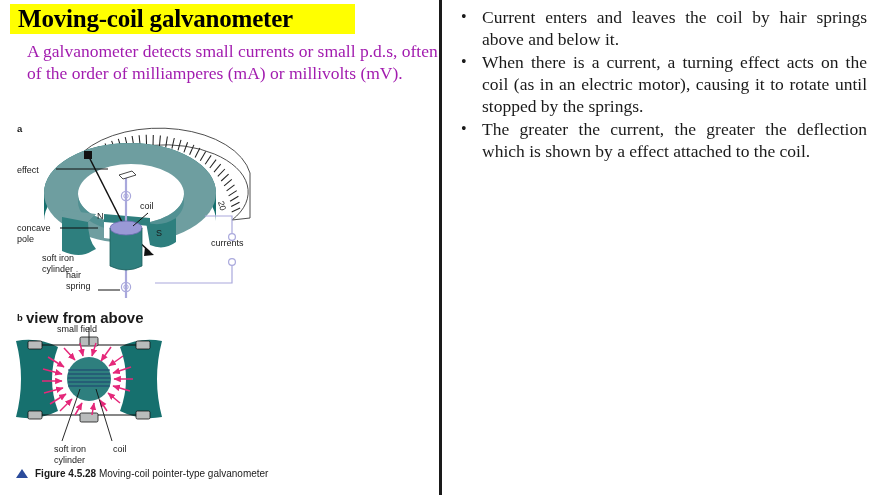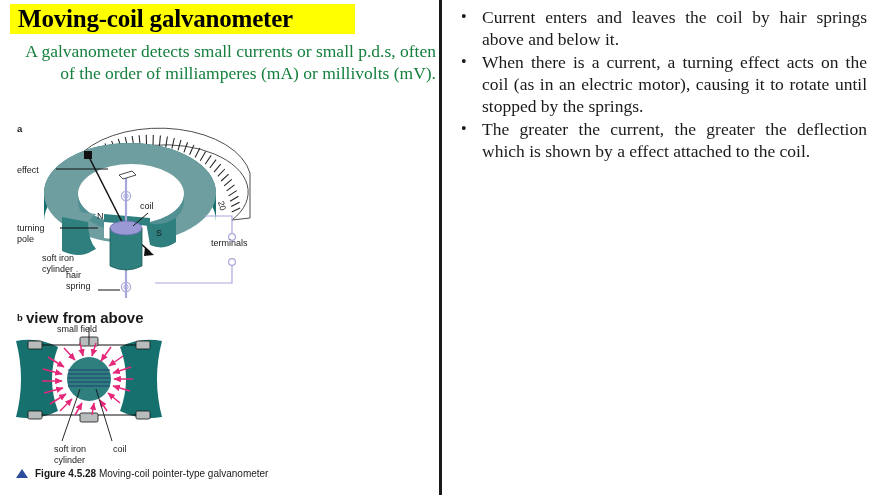--- a/index.html
+++ b/index.html
@@ -54,28 +54,27 @@
     font-family: "Liberation Serif", serif;
     font-weight: bold;
     font-size: 25px;
     line-height: 30px;
     letter-spacing: -0.2px;
     color: #000000;
     white-space: nowrap;
   }
   #intro-paragraph {
     position: absolute;
-    left: 16px;
+    left: 27px;
     top: 40px;
     width: 420px;
     font-family: "Liberation Serif", serif;
     font-size: 17.5px;
     line-height: 22px;
-    color: #15803d;
-    text-align: right;
+    color: #a21caf;
   }
 
   
   #figure-block {
     position: absolute;
     left: 0;
     top: 118px;
     width: 432px;
     height: 377px;
   }
@@ -292,28 +291,28 @@
         <g stroke="#111111" stroke-width="1" fill="none">
           <line x1="56" y1="51" x2="108" y2="51"></line>
           <line x1="60" y1="110" x2="98" y2="110"></line>
           <line x1="98" y1="172" x2="120" y2="172"></line>
           <line x1="148" y1="95" x2="133" y2="108"></line>
         </g>
       </svg>
 
       <div class="fig-label fig-label-bold" id="fig-part-a-letter">a</div>
       <div class="fig-label" id="label-pointer">effect</div>
-      <div class="fig-label" id="label-concave-pole">turning
+      <div class="fig-label" id="label-concave-pole">concave
 pole</div>
       <div class="fig-label" id="label-soft-iron-cyl-a">soft iron
 cylinder</div>
       <div class="fig-label" id="label-hair-spring">hair
 spring</div>
       <div class="fig-label" id="label-coil-a">coil</div>
-      <div class="fig-label" id="label-terminals">terminals</div>
+      <div class="fig-label" id="label-terminals">currents</div>
       <div class="fig-label" id="label-N">N</div>
       <div class="fig-label" id="label-S">S</div>
 
       <svg width="432" height="150" viewBox="0 0 432 150" style="position:absolute;left:0;top:205px;">
 
         <path d="M16,18 Q38,14 58,24 L58,88 Q38,98 16,94 Q26,56 16,18 Z" fill="#16706E"></path>
 
         <path d="M162,18 Q140,14 120,24 L120,88 Q140,98 162,94 Q152,56 162,18 Z" fill="#16706E"></path>
 
         <path d="M58,24 Q46,56 58,88 L120,88 Q132,56 120,24 Z" fill="#ffffff"></path>

